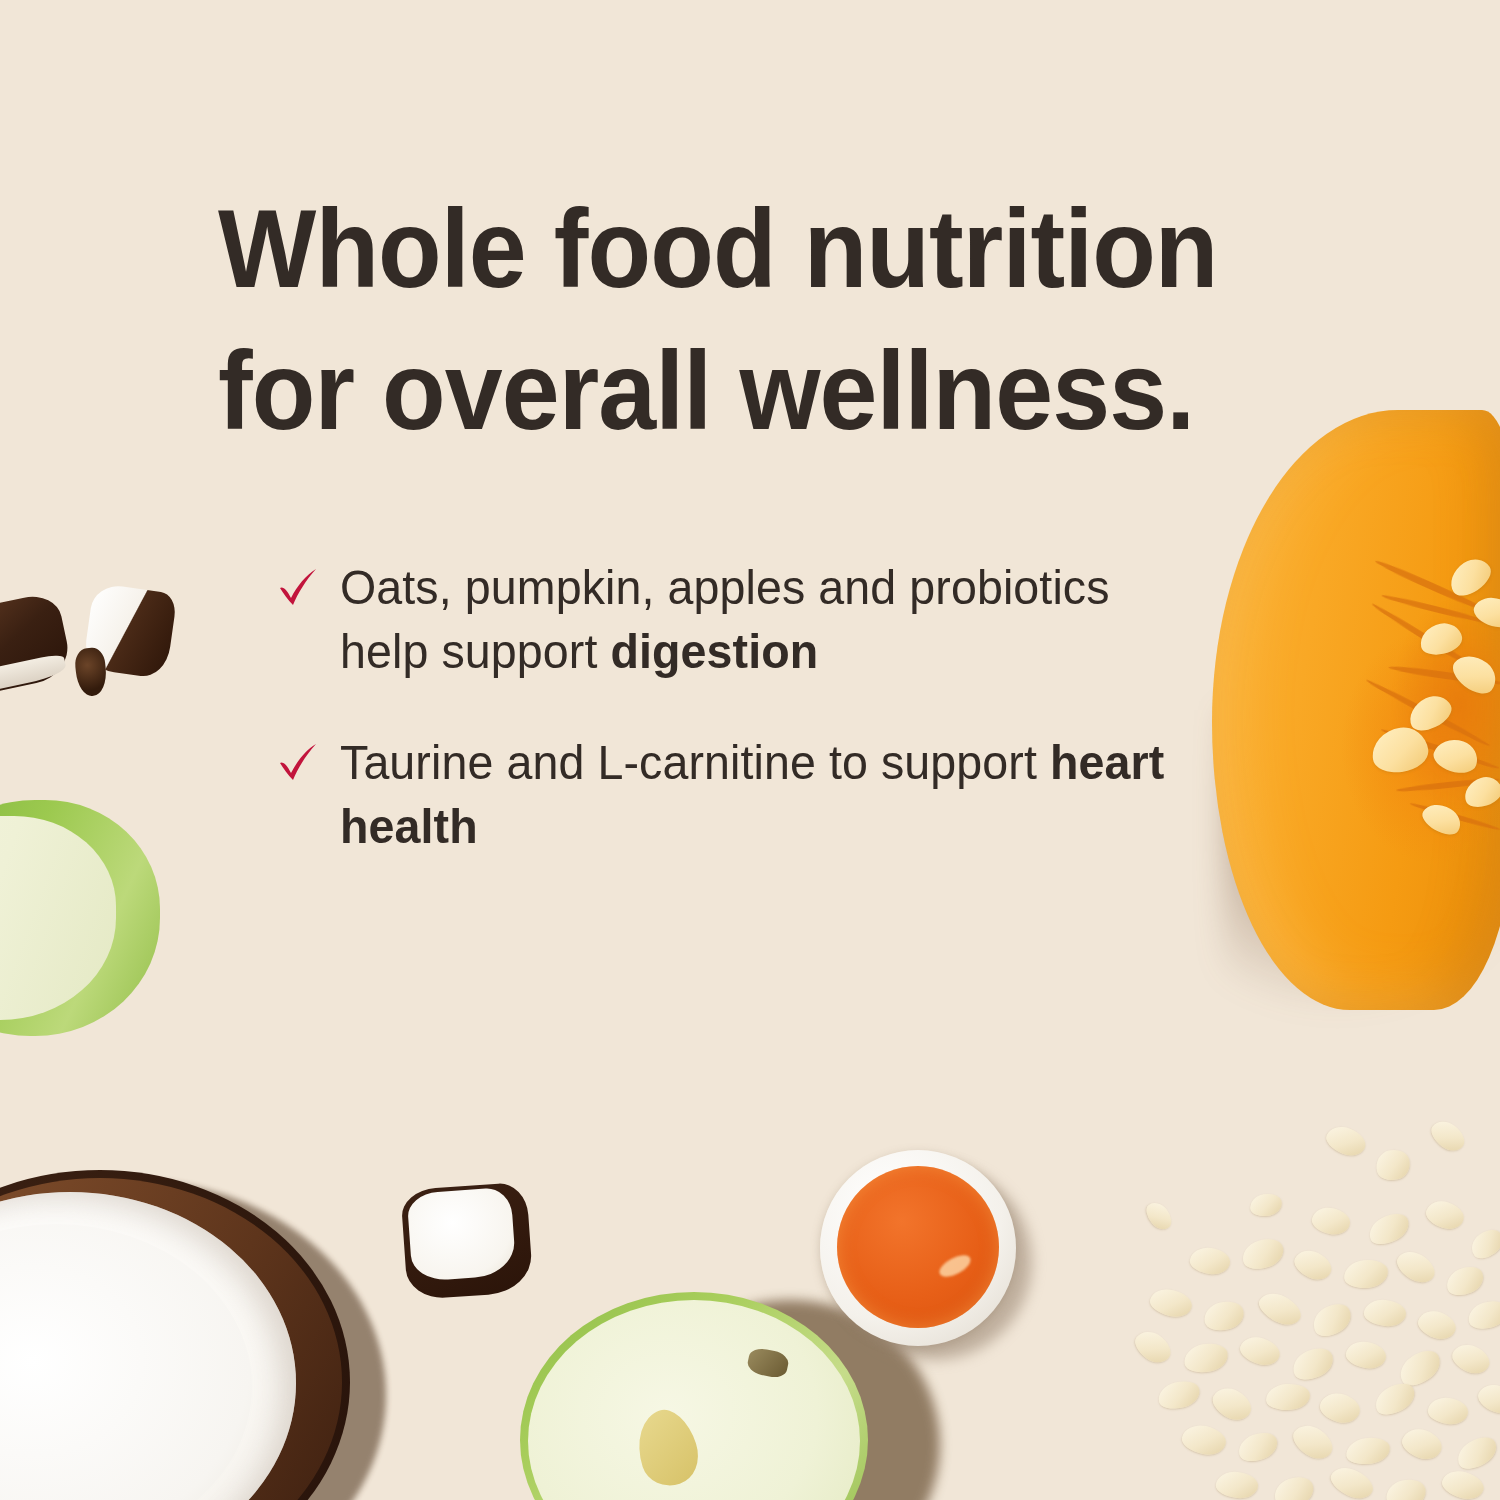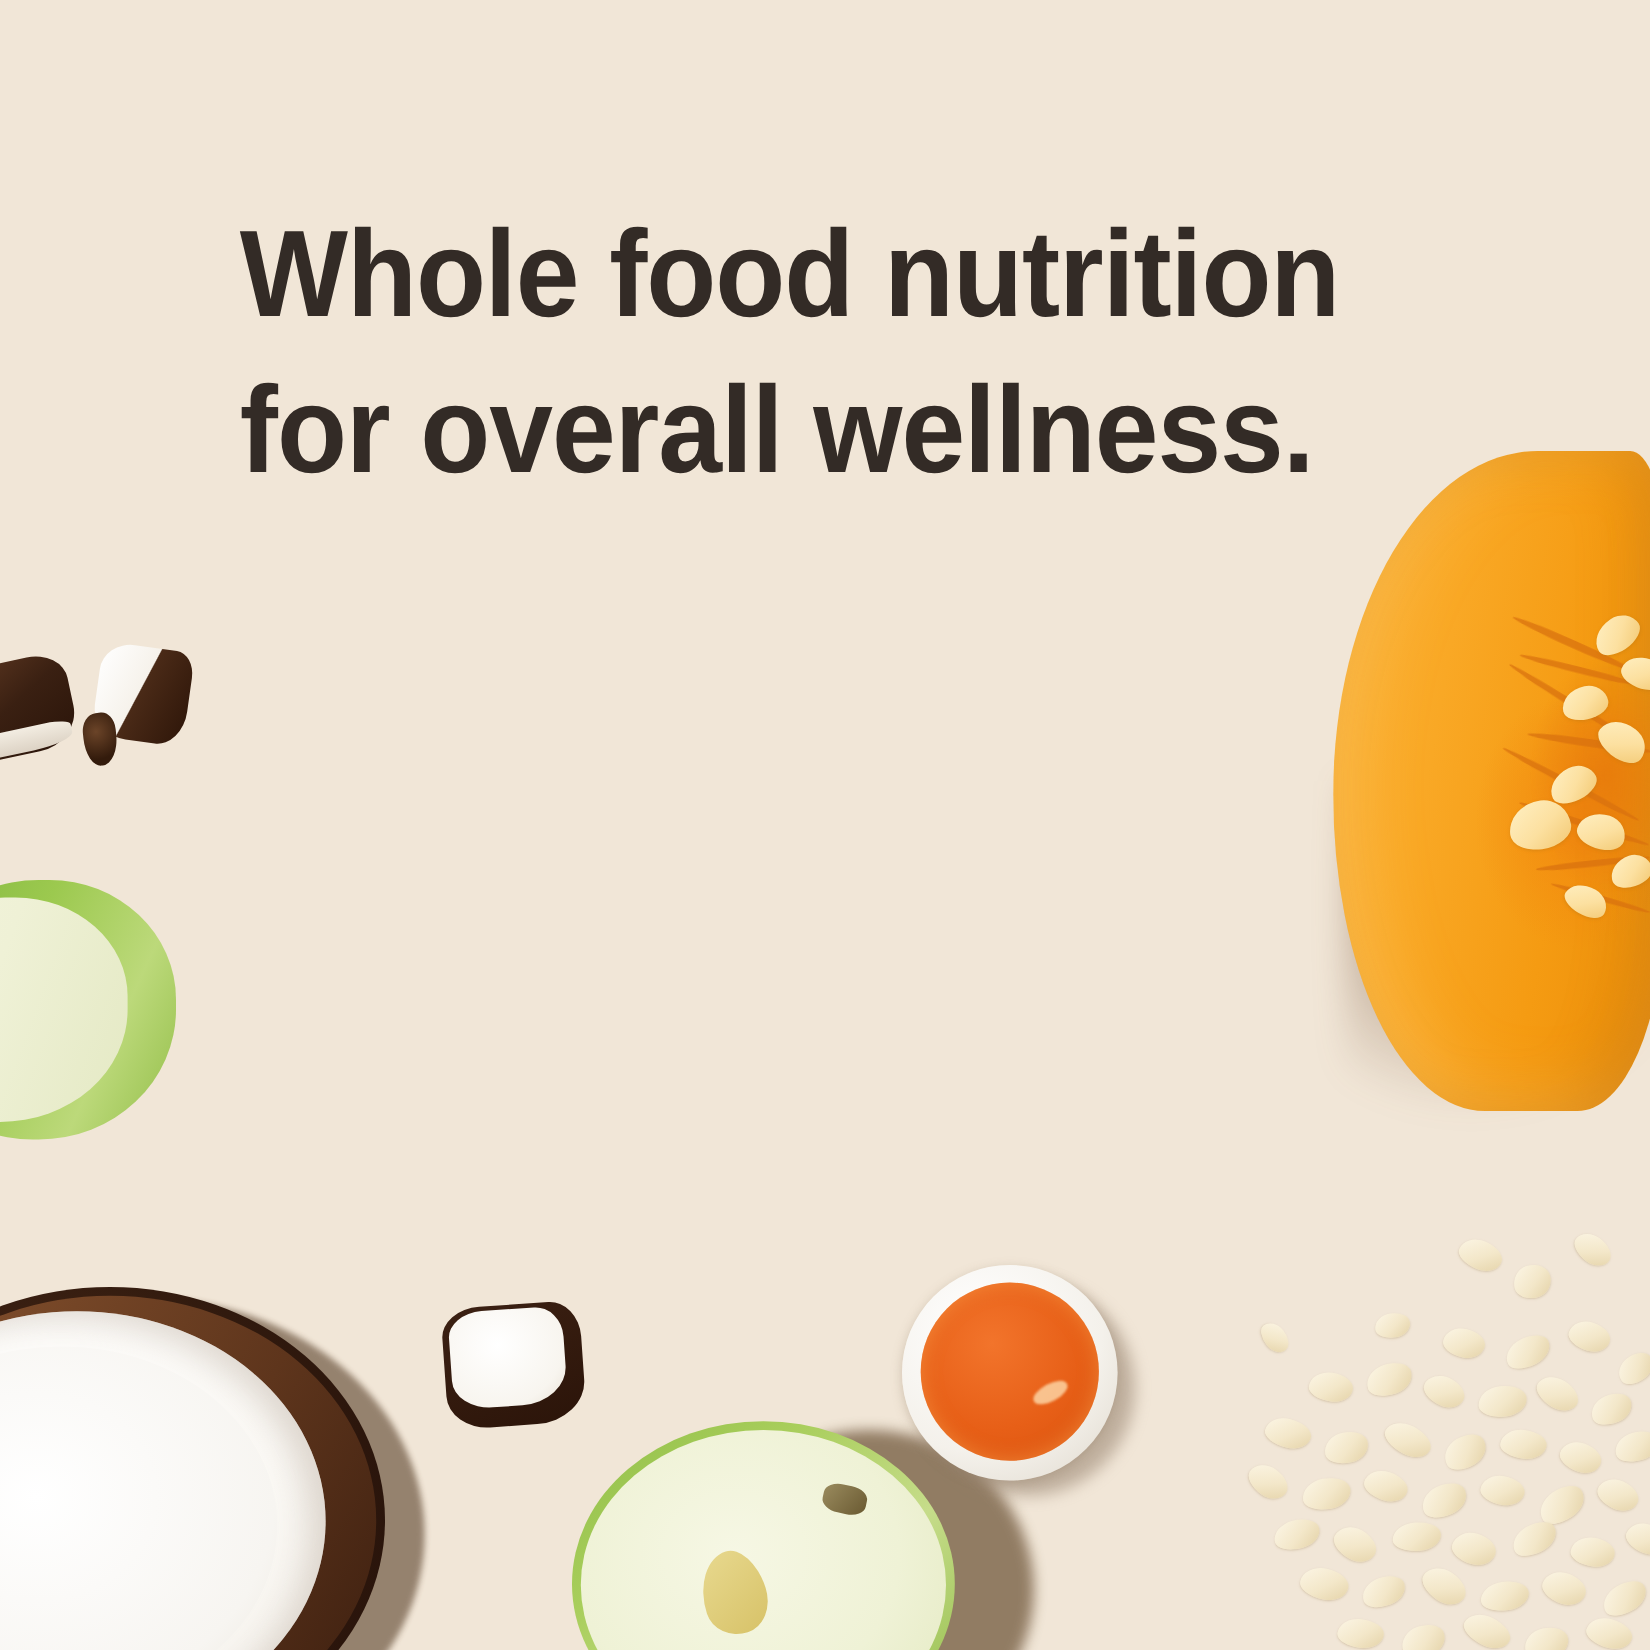--- a/index.html
+++ b/index.html
@@ -366,18 +366,34 @@
     <div class="oat" style="left:312px;top:352px;width:42px;height:26px;transform:rotate(16deg);"></div>
   </div>
 
   <h1 class="headline">
     <span class="hl-line">Whole food nutrition</span>
     <span class="hl-line">for overall wellness.</span>
   </h1>
 
   <ul class="bullets" style="list-style:none;">
 
-
-
+    <li class="bullet">
+      <span class="check">
+        <svg viewBox="0 0 44 44" aria-hidden="true">
+          <path d="M4 22 C7 20, 11 24, 15 32 C21 20, 30 9, 40 3 C30 14, 22 27, 17 39 C12 34, 7 27, 4 22 Z" fill="#C2143C"></path>
+        </svg>
+      </span>
+      <span class="btext"><span>Oats, pumpkin, apples and probiotics help support </span><b>digestion</b></span>
+    </li>
+
+
+    <li class="bullet">
+      <span class="check">
+        <svg viewBox="0 0 44 44" aria-hidden="true">
+          <path d="M4 22 C7 20, 11 24, 15 32 C21 20, 30 9, 40 3 C30 14, 22 27, 17 39 C12 34, 7 27, 4 22 Z" fill="#C2143C"></path>
+        </svg>
+      </span>
+      <span class="btext"><span>Taurine and L-carnitine to support </span><b>heart health</b></span>
+    </li>
 
   </ul>
 
 </div>
 
 </body></html>

